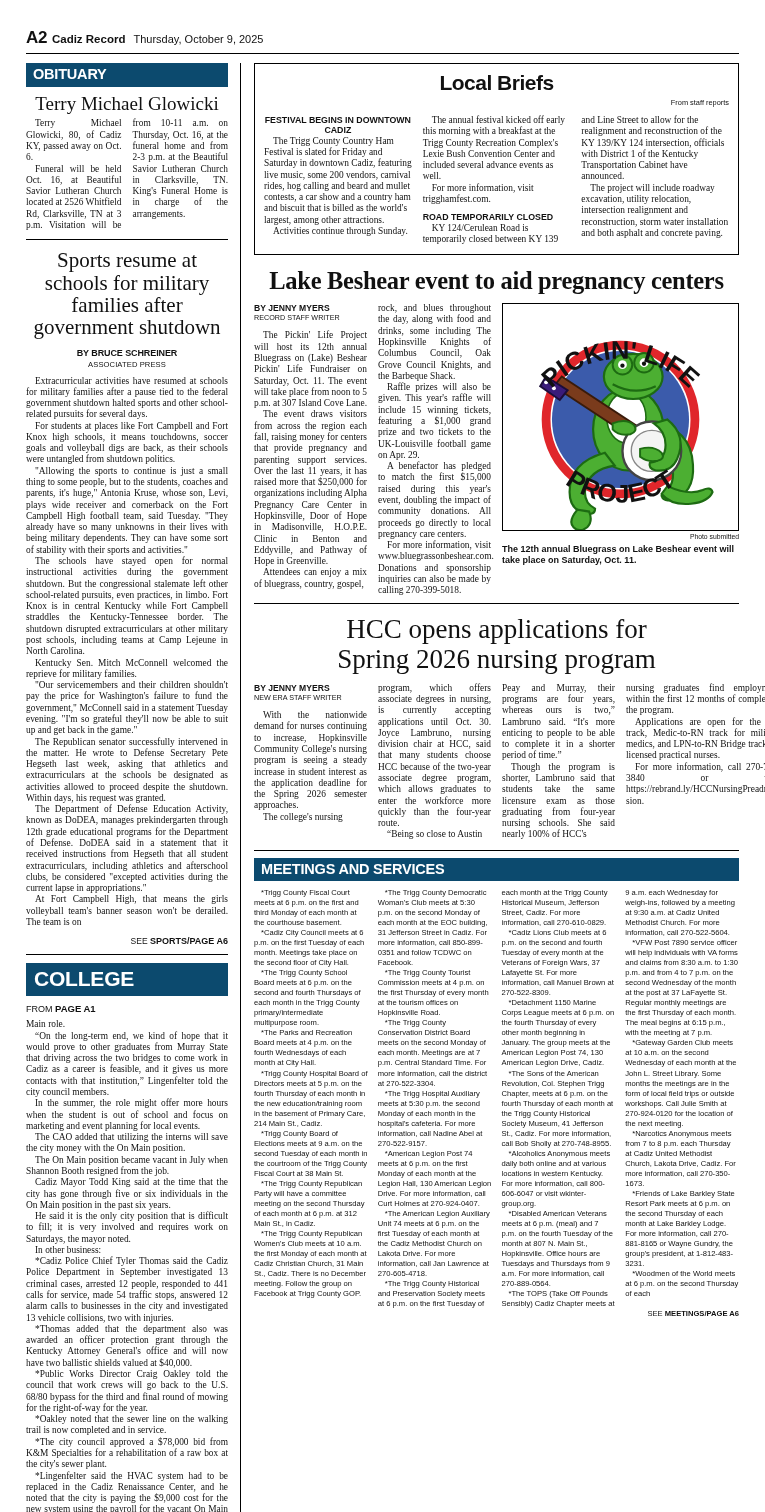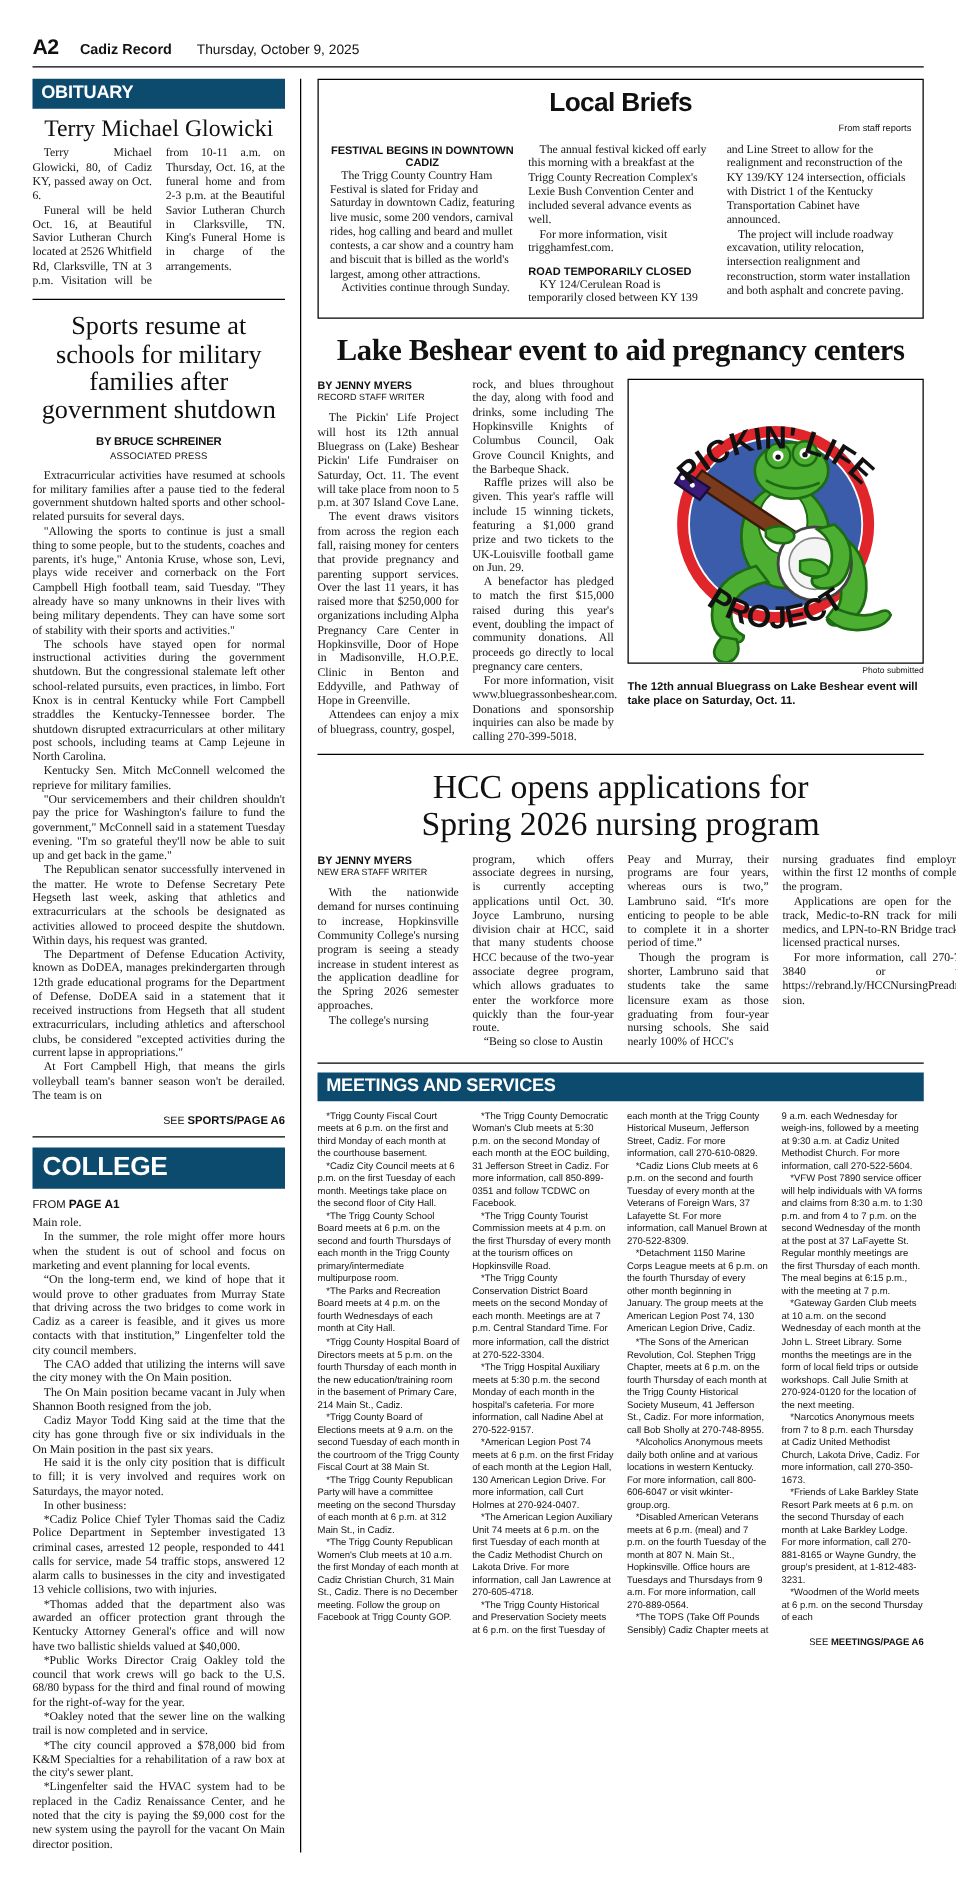--- a/index.html
+++ b/index.html
@@ -8,21 +8,21 @@
     width: 765px; height: 1512px;
     background: #ffffff;
     font-family: "Liberation Serif", serif;
     color: #111;
     overflow: hidden;
   }
   .page { position: relative; width:765px; height:1512px; padding: 0; }
 
   
   .masthead {
-    display:flex; align-items:baseline; gap:17px;
+    display:flex; align-items:baseline; gap:5px;
     padding: 28px 26px 5px 26px;
     font-family: "Liberation Sans", sans-serif;
   }
   .mh-page { font-size: 17px; font-weight: bold; letter-spacing:-0.4px; }
   .mh-name { font-size: 11.5px; font-weight: bold; }
   .mh-date { font-size: 11px; font-weight: normal; margin-left:3px; }
   .rule-top { border-top: 1.6px solid #000; margin: 0 26px 0 26px; }
 
   
   .body-grid { display:flex; padding: 9px 26px 0 26px; gap: 0; }
@@ -146,20 +146,21 @@
         <p>Terry Michael Glowicki, 80, of Cadiz KY, passed away on Oct. 6.</p>
         <p>Funeral will be held Oct. 16, at Beautiful Savior Lutheran Church located at 2526 Whitfield Rd, Clarksville, TN at 3 p.m. Visitation will be from 10-11 a.m. on Thursday, Oct. 16, at the funeral home and from 2-3 p.m. at the Beautiful Savior Lutheran Church in Clarksville, TN. King's Funeral Home is in charge of the arrangements.</p>
       </div>
       <div class="hr-thin"></div>
 
       <div class="hl hl-sports">Sports resume at schools for military families after government shutdown</div>
       <div class="byline">BY BRUCE SCHREINER</div>
       <div class="byline-sub">ASSOCIATED PRESS</div>
       <div class="bodytext">
         <p>Extracurricular activities have resumed at schools for military families after a pause tied to the federal government shutdown halted sports and other school-related pursuits for several days.</p>
+        <p>For students at places like Fort Campbell and Fort Knox high schools, it means touchdowns, soccer goals and volleyball digs are back, as their schools were untangled from shutdown politics.</p>
         <p>"Allowing the sports to continue is just a small thing to some people, but to the students, coaches and parents, it's huge," Antonia Kruse, whose son, Levi, plays wide receiver and cornerback on the Fort Campbell High football team, said Tuesday. "They already have so many unknowns in their lives with being military dependents. They can have some sort of stability with their sports and activities."</p>
         <p>The schools have stayed open for normal instructional activities during the government shutdown. But the congressional stalemate left other school-related pursuits, even practices, in limbo. Fort Knox is in central Kentucky while Fort Campbell straddles the Kentucky-Tennessee border. The shutdown disrupted extracurriculars at other military post schools, including teams at Camp Lejeune in North Carolina.</p>
         <p>Kentucky Sen. Mitch McConnell welcomed the reprieve for military families.</p>
         <p>"Our servicemembers and their children shouldn't pay the price for Washington's failure to fund the government," McConnell said in a statement Tuesday evening. "I'm so grateful they'll now be able to suit up and get back in the game."</p>
         <p>The Republican senator successfully intervened in the matter. He wrote to Defense Secretary Pete Hegseth last week, asking that athletics and extracurriculars at the schools be designated as activities allowed to proceed despite the shutdown. Within days, his request was granted.</p>
         <p>The Department of Defense Education Activity, known as DoDEA, manages prekindergarten through 12th grade educational programs for the Department of Defense. DoDEA said in a statement that it received instructions from Hegseth that all student extracurriculars, including athletics and afterschool clubs, be considered "excepted activities during the current lapse in appropriations."</p>
         <p>At Fort Campbell High, that means the girls volleyball team's banner season won't be derailed. The team is on</p>
       </div>
       <div class="jumpline">
         <span>SEE </span><b>SPORTS/PAGE A6</b>
@@ -167,22 +168,22 @@
 
       <div class="hr-thin"></div>
 
       <div style="height:8px"></div>
       <div class="banner big">COLLEGE</div>
       <div class="from-page">
         <span>FROM </span><b>PAGE A1</b>
       </div>
       <div class="bodytext">
         <p style="text-indent:0">Main role.</p>
+        <p>“On the long-term end, we kind of hope that it would prove to other graduates from Murray State that driving across the two bridges to come work in Cadiz as a career is feasible, and it gives us more contacts with that institution,” Lingenfelter told the city council members.</p>
         <p>In the summer, the role might offer more hours when the student is out of school and focus on marketing and event planning for local events.</p>
-        <p>“On the long-term end, we kind of hope that it would prove to other graduates from Murray State that driving across the two bridges to come work in Cadiz as a career is feasible, and it gives us more contacts with that institution,” Lingenfelter told the city council members.</p>
         <p>The CAO added that utilizing the interns will save the city money with the On Main position.</p>
         <p>The On Main position became vacant in July when Shannon Booth resigned from the job.</p>
         <p>Cadiz Mayor Todd King said at the time that the city has gone through five or six individuals in the On Main position in the past six years.</p>
         <p>He said it is the only city position that is difficult to fill; it is very involved and requires work on Saturdays, the mayor noted.</p>
         <p>In other business:</p>
         <p>*Cadiz Police Chief Tyler Thomas said the Cadiz Police Department in September investigated 13 criminal cases, arrested 12 people, responded to 441 calls for service, made 54 traffic stops, answered 12 alarm calls to businesses in the city and investigated 13 vehicle collisions, two with injuries.</p>
         <p>*Thomas added that the department also was awarded an officer protection grant through the Kentucky Attorney General's office and will now have two ballistic shields valued at $40,000.</p>
         <p>*Public Works Director Craig Oakley told the council that work crews will go back to the U.S. 68/80 bypass for the third and final round of mowing for the right-of-way for the year.</p>
         <p>*Oakley noted that the sewer line on the walking trail is now completed and in service.</p>
         <p>*The city council approved a $78,000 bid from K&amp;M Specialties for a rehabilitation of a raw box at the city's sewer plant.</p>
@@ -216,21 +217,21 @@
           <div class="byline-l-sub">RECORD STAFF WRITER</div>
           <div class="bodytext">
             <p>The Pickin' Life Project will host its 12th annual Bluegrass on (Lake) Beshear Pickin' Life Fundraiser on Saturday, Oct. 11. The event will take place from noon to 5 p.m. at 307 Island Cove Lane.</p>
             <p>The event draws visitors from across the region each fall, raising money for centers that provide pregnancy and parenting support services. Over the last 11 years, it has raised more that $250,000 for organizations including Alpha Pregnancy Care Center in Hopkinsville, Door of Hope in Madisonville, H.O.P.E. Clinic in Benton and Eddyville, and Pathway of Hope in Greenville.</p>
             <p>Attendees can enjoy a mix of bluegrass, country, gospel,</p>
           </div>
         </div>
         <div class="lake-c2">
           <div class="bodytext">
             <p style="text-indent:0">rock, and blues throughout the day, along with food and drinks, some including The Hopkinsville Knights of Columbus Council, Oak Grove Council Knights, and the Barbeque Shack.</p>
-            <p>Raffle prizes will also be given. This year's raffle will include 15 winning tickets, featuring a $1,000 grand prize and two tickets to the UK-Louisville football game on Jun. 29.</p>
+            <p>Raffle prizes will also be given. This year's raffle will include 15 winning tickets, featuring a $1,000 grand prize and two tickets to the UK-Louisville football game on Apr. 29.</p>
             <p>A benefactor has pledged to match the first $15,000 raised during this year's event, doubling the impact of community donations. All proceeds go directly to local pregnancy care centers.</p>
             <p>For more information, visit www.bluegrassonbeshear.com. Donations and sponsorship inquiries can also be made by calling 270-399-5018.</p>
           </div>
         </div>
         <div class="lake-fig">
           <div class="logo-box">
             <svg class="logo-inner" viewBox="0 0 240 240">
               <defs>
                 <path id="arcTop" d="M 24,152 A 96,96 0 0 1 216,152" fill="none"></path>
                 <path id="arcBot" d="M 30,130 A 92,92 0 0 0 210,130" fill="none"></path>
@@ -338,21 +339,21 @@
         <p>*The Trigg County School Board meets at 6 p.m. on the second and fourth Thursdays of each month in the Trigg County primary/intermediate multipurpose room.</p>
         <p>*The Parks and Recreation Board meets at 4 p.m. on the fourth Wednesdays of each month at City Hall.</p>
         <p>*Trigg County Hospital Board of Directors meets at 5 p.m. on the fourth Thursday of each month in the new education/training room in the basement of Primary Care, 214 Main St., Cadiz.</p>
         <p>*Trigg County Board of Elections meets at 9 a.m. on the second Tuesday of each month in the courtroom of the Trigg County Fiscal Court at 38 Main St.</p>
         <p>*The Trigg County Republican Party will have a committee meeting on the second Thursday of each month at 6 p.m. at 312 Main St., in Cadiz.</p>
         <p>*The Trigg County Republican Women's Club meets at 10 a.m. the first Monday of each month at Cadiz Christian Church, 31 Main St., Cadiz. There is no December meeting. Follow the group on Facebook at Trigg County GOP.</p>
         <p>*The Trigg County Democratic Woman's Club meets at 5:30 p.m. on the second Monday of each month at the EOC building, 31 Jefferson Street in Cadiz. For more information, call 850-899-0351 and follow TCDWC on Facebook.</p>
         <p>*The Trigg County Tourist Commission meets at 4 p.m. on the first Thursday of every month at the tourism offices on Hopkinsville Road.</p>
         <p>*The Trigg County Conservation District Board meets on the second Monday of each month. Meetings are at 7 p.m. Central Standard Time. For more information, call the district at 270-522-3304.</p>
         <p>*The Trigg Hospital Auxiliary meets at 5:30 p.m. the second Monday of each month in the hospital's cafeteria. For more information, call Nadine Abel at 270-522-9157.</p>
-        <p>*American Legion Post 74 meets at 6 p.m. on the first Friday of each month at the Legion Hall, 130 American Legion Drive. For more information, call Curt Holmes at 270-924-0407.</p>
+        <p>*American Legion Post 74 meets at 6 p.m. on the first Monday of each month at the Legion Hall, 130 American Legion Drive. For more information, call Curt Holmes at 270-924-0407.</p>
         <p>*The American Legion Auxiliary Unit 74 meets at 6 p.m. on the first Tuesday of each month at the Cadiz Methodist Church on Lakota Drive. For more information, call Jan Lawrence at 270-605-4718.</p>
         <p>*The Trigg County Historical and Preservation Society meets at 6 p.m. on the first Tuesday of each month at the Trigg County Historical Museum, Jefferson Street, Cadiz. For more information, call 270-610-0829.</p>
         <p>*Cadiz Lions Club meets at 6 p.m. on the second and fourth Tuesday of every month at the Veterans of Foreign Wars, 37 Lafayette St. For more information, call Manuel Brown at 270-522-8309.</p>
         <p>*Detachment 1150 Marine Corps League meets at 6 p.m. on the fourth Thursday of every other month beginning in January. The group meets at the American Legion Post 74, 130 American Legion Drive, Cadiz.</p>
         <p>*The Sons of the American Revolution, Col. Stephen Trigg Chapter, meets at 6 p.m. on the fourth Thursday of each month at the Trigg County Historical Society Museum, 41 Jefferson St., Cadiz. For more information, call Bob Sholly at 270-748-8955.</p>
         <p>*Alcoholics Anonymous meets daily both online and at various locations in western Kentucky. For more information, call 800-606-6047 or visit wkinter-group.org.</p>
         <p>*Disabled American Veterans meets at 6 p.m. (meal) and 7 p.m. on the fourth Tuesday of the month at 807 N. Main St., Hopkinsville. Office hours are Tuesdays and Thursdays from 9 a.m. For more information, call 270-889-0564.</p>
         <p>*The TOPS (Take Off Pounds Sensibly) Cadiz Chapter meets at 9 a.m. each Wednesday for weigh-ins, followed by a meeting at 9:30 a.m. at Cadiz United Methodist Church. For more information, call 270-522-5604.</p>
         <p>*VFW Post 7890 service officer will help individuals with VA forms and claims from 8:30 a.m. to 1:30 p.m. and from 4 to 7 p.m. on the second Wednesday of the month at the post at 37 LaFayette St. Regular monthly meetings are the first Thursday of each month. The meal begins at 6:15 p.m., with the meeting at 7 p.m.</p>
         <p>*Gateway Garden Club meets at 10 a.m. on the second Wednesday of each month at the John L. Street Library. Some months the meetings are in the form of local field trips or outside workshops. Call Julie Smith at 270-924-0120 for the location of the next meeting.</p>

